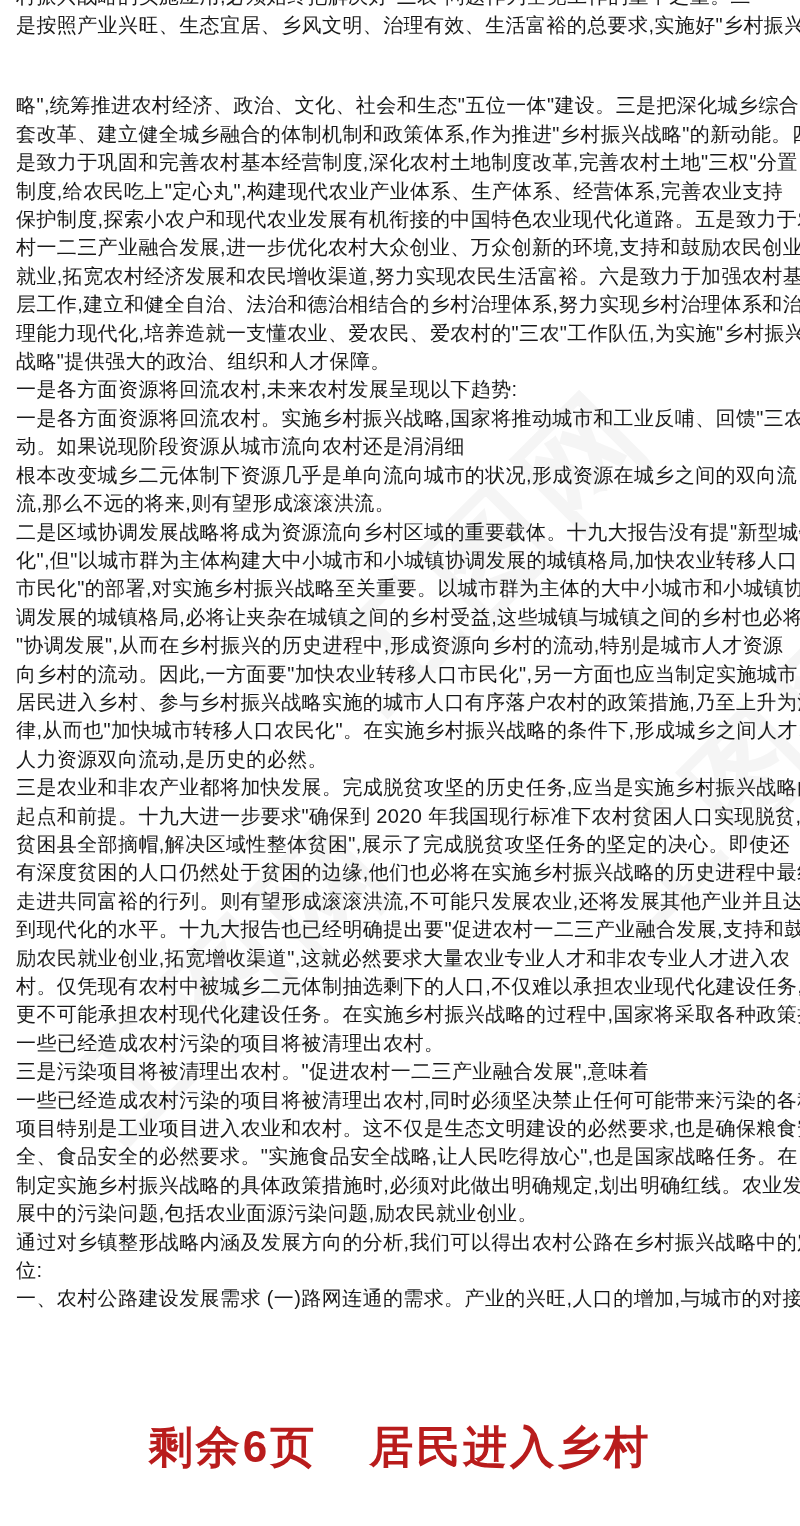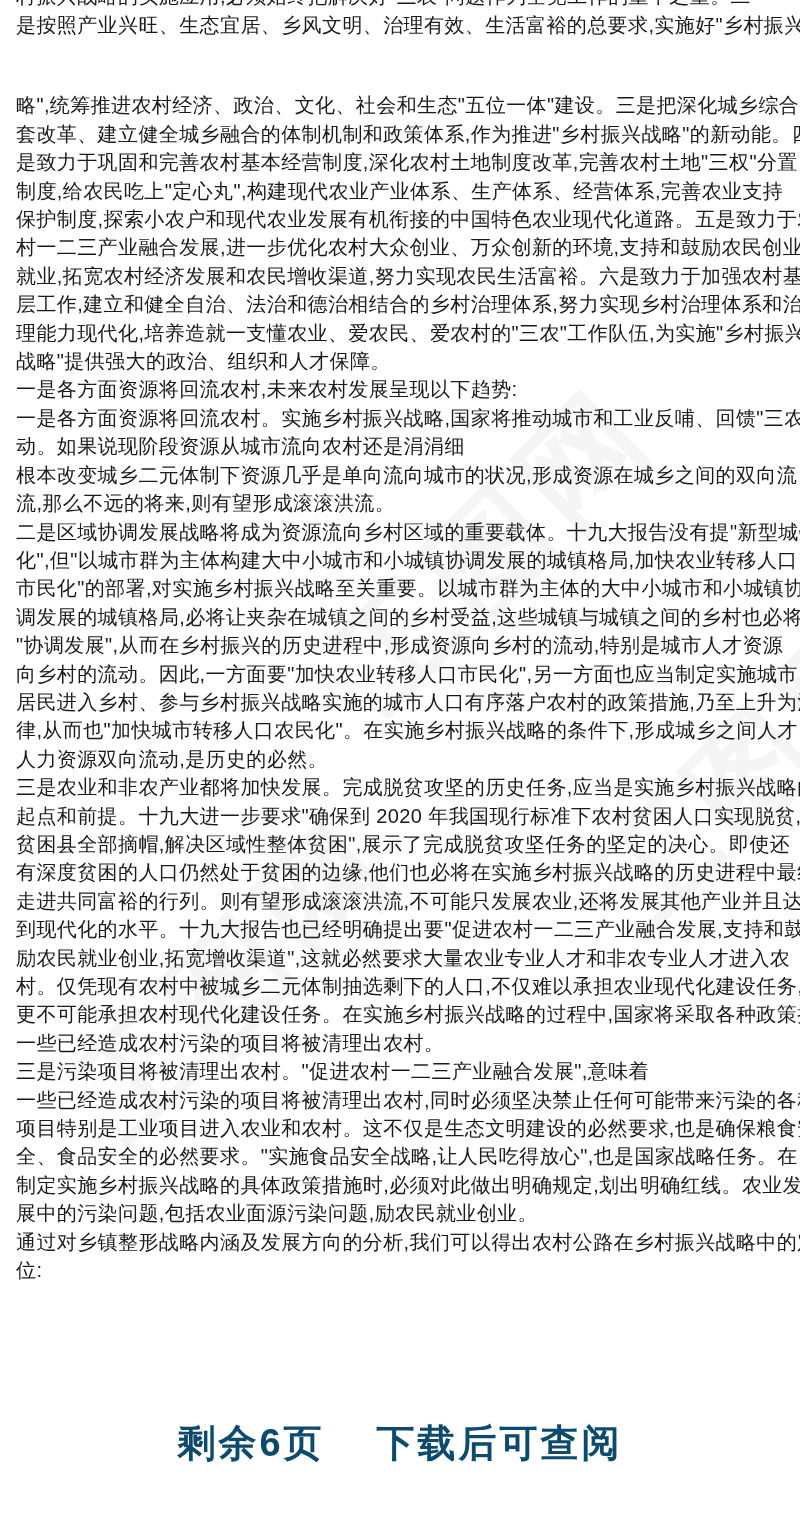--- a/index.html
+++ b/index.html
@@ -50,23 +50,23 @@
     letter-spacing: 10px;
   }
   .footer-notice {
     position: absolute;
     left: 0;
     top: 1418px;
     width: 800px;
     display: flex;
     justify-content: center;
     gap: 52px;
-    font-size: 38px;
+    font-size: 44px;
     font-weight: bold;
-    color: #0c4a6e;
+    color: #b91c1c;
     letter-spacing: 3px;
   }
 </style>
 </head>
 <body>
 
 <div class="watermark" style="left:300px; top:470px;">工图网</div>
 <div class="watermark" style="left:560px; top:690px;">工图网</div>
 <div class="watermark" style="left:40px; top:900px;">工图网</div>
 
@@ -112,19 +112,20 @@
       <div class="line">更不可能承担农村现代化建设任务。在实施乡村振兴战略的过程中,国家将采取各种政策措</div>
       <div class="line">一些已经造成农村污染的项目将被清理出农村。</div>
       <div class="line">三是污染项目将被清理出农村。"促进农村一二三产业融合发展",意味着</div>
       <div class="line">一些已经造成农村污染的项目将被清理出农村,同时必须坚决禁止任何可能带来污染的各种</div>
       <div class="line">项目特别是工业项目进入农业和农村。这不仅是生态文明建设的必然要求,也是确保粮食安</div>
       <div class="line">全、食品安全的必然要求。"实施食品安全战略,让人民吃得放心",也是国家战略任务。在</div>
       <div class="line">制定实施乡村振兴战略的具体政策措施时,必须对此做出明确规定,划出明确红线。农业发</div>
       <div class="line">展中的污染问题,包括农业面源污染问题,励农民就业创业。</div>
       <div class="line">通过对乡镇整形战略内涵及发展方向的分析,我们可以得出农村公路在乡村振兴战略中的定</div>
       <div class="line">位:</div>
+      <div class="line">一、农村公路建设发展需求 (一)路网连通的需求。产业的兴旺,人口的增加,与城市的对接</div>
     </div>
 </div>
 
 <div class="footer-notice">
   <span>剩余6页</span>
-  <span>下载后可查阅</span>
+  <span>居民进入乡村</span>
 </div>
 
 </body></html>

